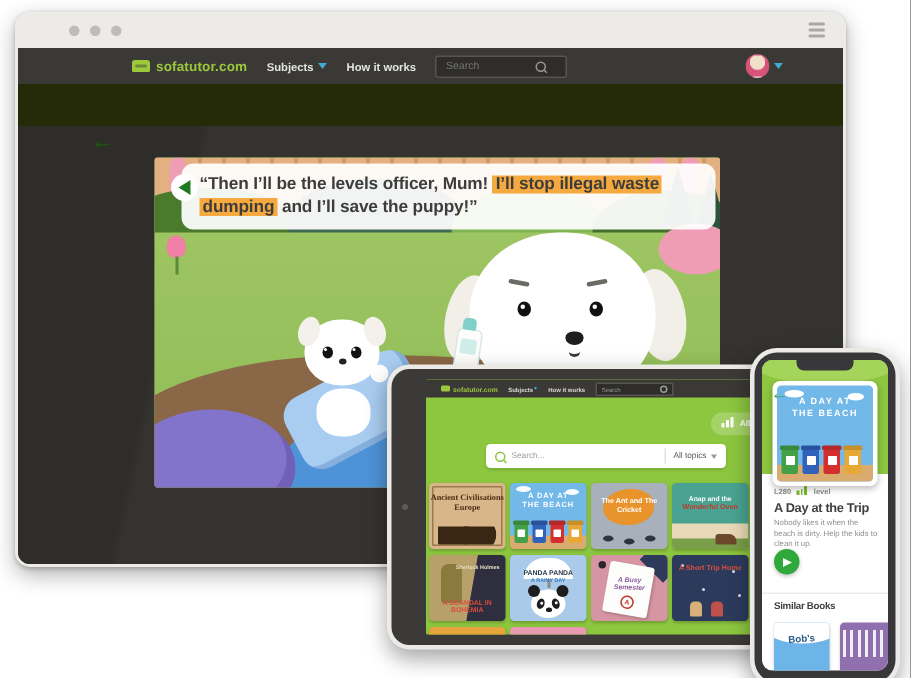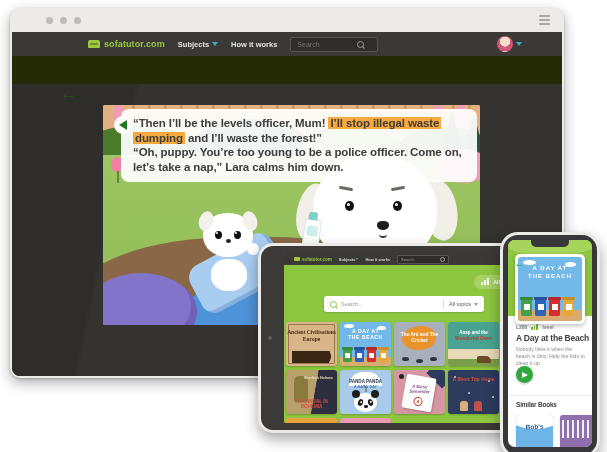--- a/index.html
+++ b/index.html
@@ -277,22 +277,21 @@
           </div>
           <div class="body"></div>
           <div class="scarf"></div>
           <span class="paw"></span>
           <div class="bottle"></div>
         </div>
         <div class="speech">
           <span class="marker">
               <i></i>
             </span>
-          <span>“Then I’ll be the levels officer, Mum! </span><span class="hl">I’ll stop illegal waste dumping</span><span> and I’ll waste the forest!”</span><br>
-          <span>“Oh, puppy. You’re too young to be a police officer. Come on, let’s take a nap,” Lara calms him down.</span>
+          <span>“Then I’ll be the levels officer, Mum! </span><span class="hl">I’ll stop illegal waste dumping</span><span> and I’ll save the puppy!”</span><br>
         </div>
       </div>
     </div>
   </div>
 </div>
 
 <div class="tablet">
   <div class="tablet-bezel"></div>
   <span class="tablet-cam"></span>
   <div class="tab-screen">
@@ -420,21 +419,21 @@
         <span class="bin" style="left:17px;background:#2f62b8;"></span>
         <span class="bin" style="left:31px;background:#d32f2f;"></span>
         <span class="bin" style="left:45px;background:#e8a834;"></span>
       </div>
     </div>
     <div class="p-level">
       <span>L280</span>
       <span class="bars"><i style="height:2.5px;"></i><i style="height:4px;"></i><i style="height:5.5px;"></i></span>
       <span>level</span>
     </div>
-    <div class="p-title">A Day at the Beach</div>
+    <div class="p-title">A Day at the Trip</div>
     <div class="p-desc">Nobody likes it when the beach is dirty. Help the kids to clean it up.</div>
     <div class="p-play">
         <i></i>
       </div>
     <div class="p-div"></div>
     <div class="p-similar">Similar Books</div>
     <div class="p-books">
       <div class="p-book b-bobs">
         <div class="wave"></div>
         <div class="t">Bob's</div>

